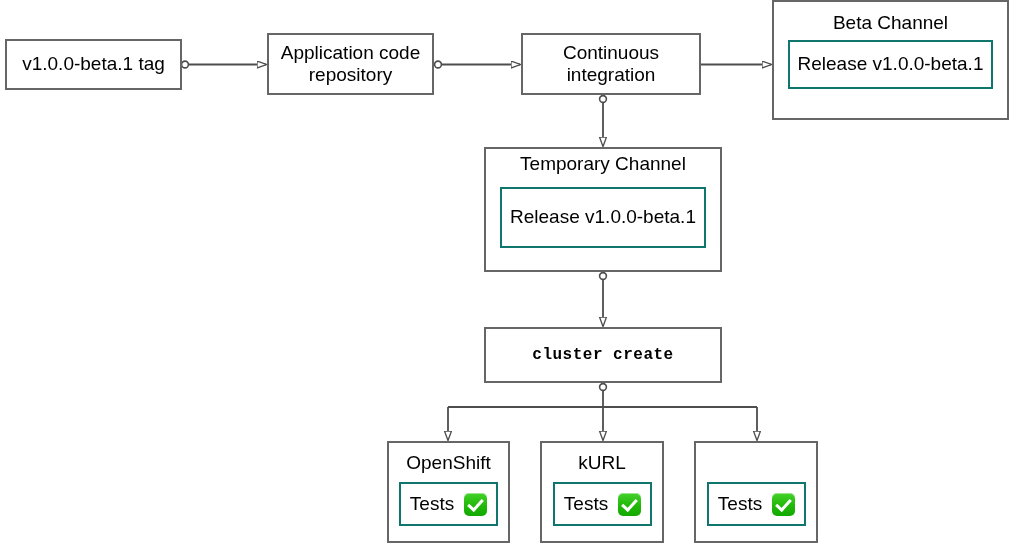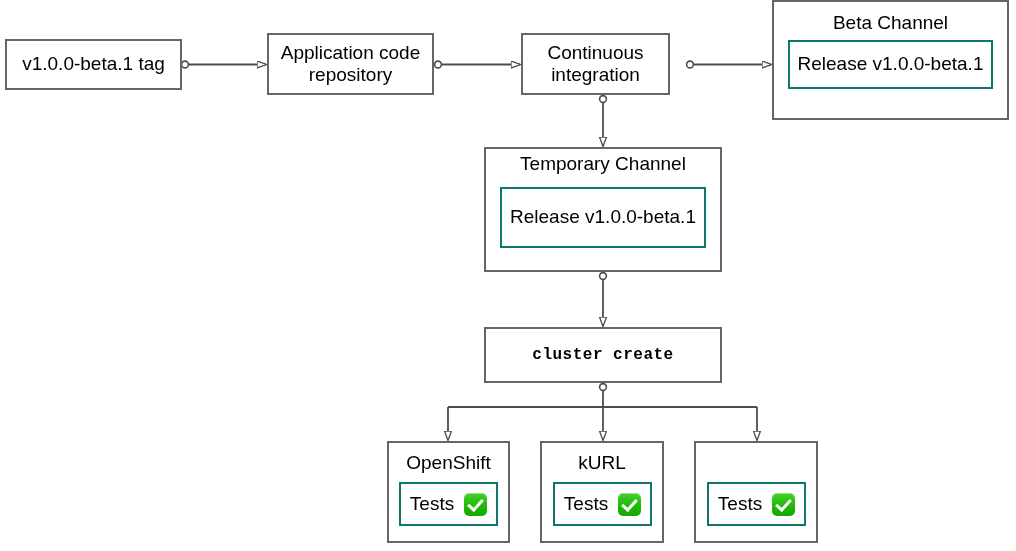--- a/index.html
+++ b/index.html
@@ -144,21 +144,21 @@
     <span class="node-label">v1.0.0-beta.1 tag</span>
   </div>
 
   <div class="node plain" style="left:267px; top:33px; width:167px; height:62px;">
     <span class="node-label">
       <span>Application code</span><br>
       <span>repository</span>
     </span>
   </div>
 
-  <div class="node plain" style="left:521px; top:33px; width:149px; height:62px;">
+  <div class="node plain" style="left:521px; top:33px; width:180px; height:62px;">
     <span class="node-label">
       <span>Continuous</span><br>
       <span>integration</span>
     </span>
   </div>
 
   <div class="node container" style="left:772px; top:0; width:237px; height:120px;">
     <span class="title" style="margin-top:10px;">Beta Channel</span>
     <div class="inner" style="left:14px; top:38px; width:205px; height:49px;">
       <span class="inner-text">Release v1.0.0-beta.1</span>

